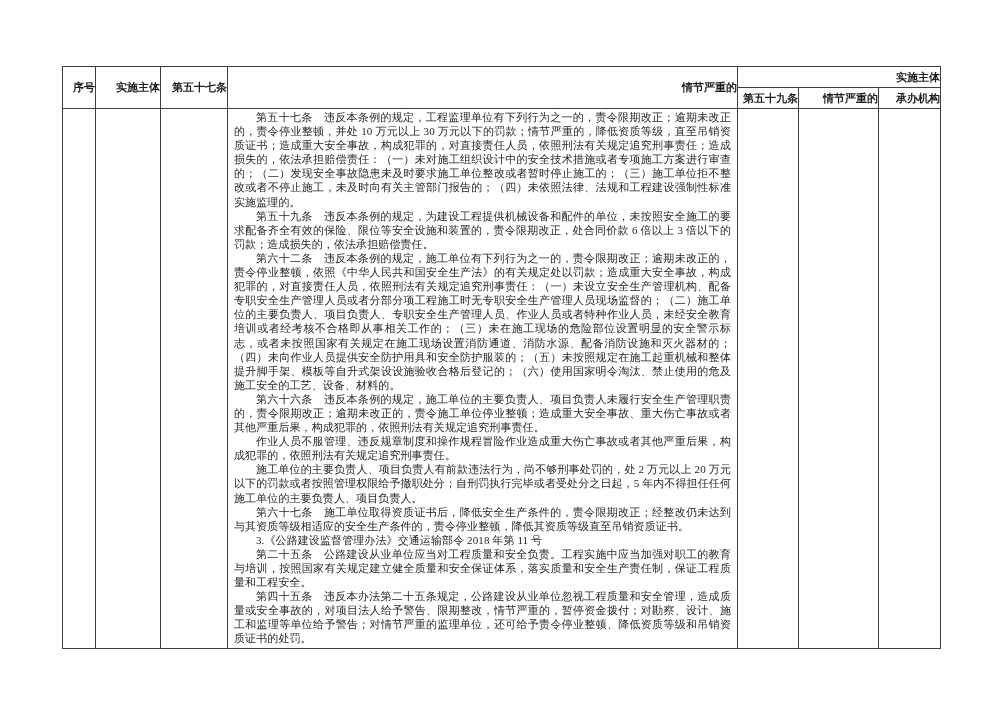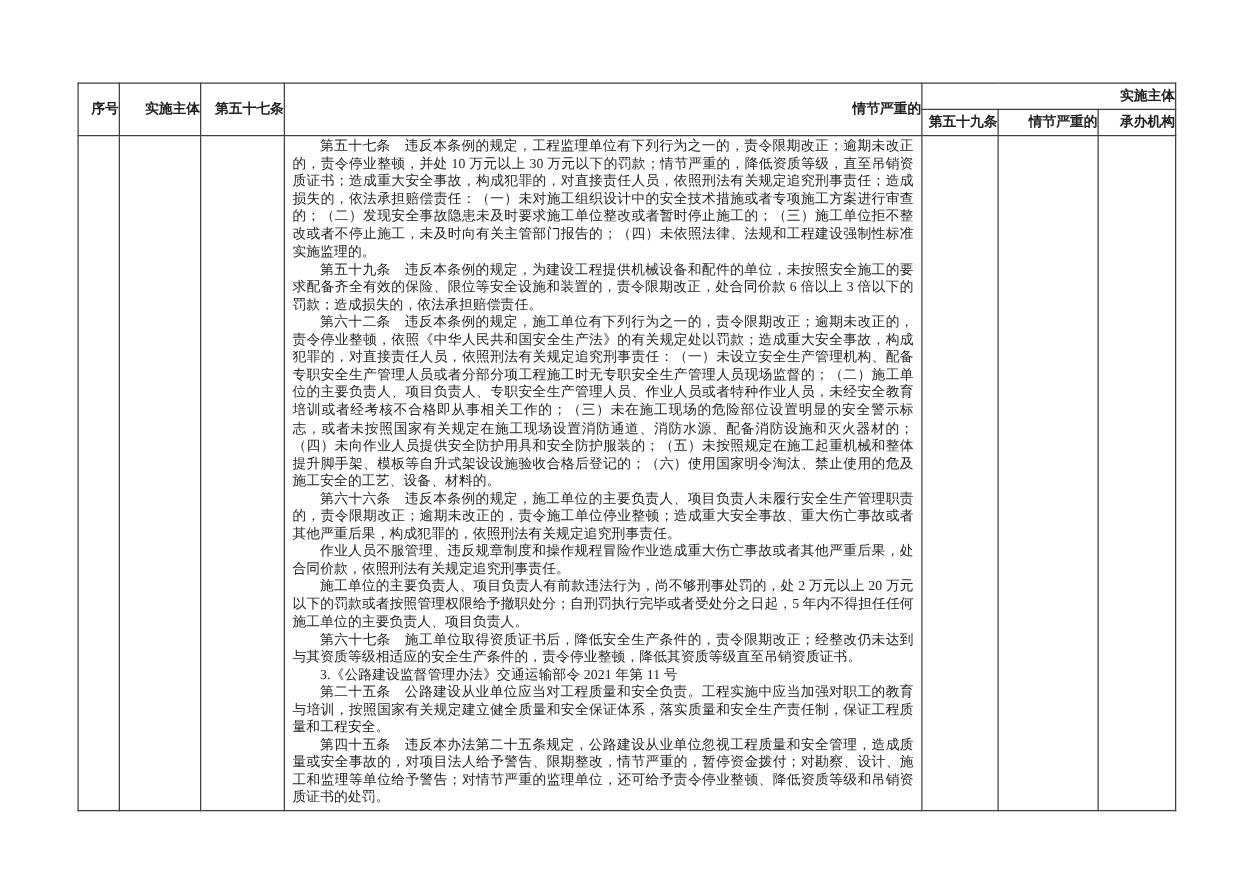--- a/index.html
+++ b/index.html
@@ -92,24 +92,24 @@
     <tbody>
       <tr>
         <td></td>
         <td></td>
         <td></td>
         <td class="basis-cell">
             <p>第五十七条　违反本条例的规定，工程监理单位有下列行为之一的，责令限期改正；逾期未改正的，责令停业整顿，并处 10 万元以上 30 万元以下的罚款；情节严重的，降低资质等级，直至吊销资质证书；造成重大安全事故，构成犯罪的，对直接责任人员，依照刑法有关规定追究刑事责任；造成损失的，依法承担赔偿责任：（一）未对施工组织设计中的安全技术措施或者专项施工方案进行审查的；（二）发现安全事故隐患未及时要求施工单位整改或者暂时停止施工的；（三）施工单位拒不整改或者不停止施工，未及时向有关主管部门报告的；（四）未依照法律、法规和工程建设强制性标准实施监理的。</p>
             <p>第五十九条　违反本条例的规定，为建设工程提供机械设备和配件的单位，未按照安全施工的要求配备齐全有效的保险、限位等安全设施和装置的，责令限期改正，处合同价款 6 倍以上 3 倍以下的罚款；造成损失的，依法承担赔偿责任。</p>
             <p>第六十二条　违反本条例的规定，施工单位有下列行为之一的，责令限期改正；逾期未改正的，责令停业整顿，依照《中华人民共和国安全生产法》的有关规定处以罚款；造成重大安全事故，构成犯罪的，对直接责任人员，依照刑法有关规定追究刑事责任：（一）未设立安全生产管理机构、配备专职安全生产管理人员或者分部分项工程施工时无专职安全生产管理人员现场监督的；（二）施工单位的主要负责人、项目负责人、专职安全生产管理人员、作业人员或者特种作业人员，未经安全教育培训或者经考核不合格即从事相关工作的；（三）未在施工现场的危险部位设置明显的安全警示标志，或者未按照国家有关规定在施工现场设置消防通道、消防水源、配备消防设施和灭火器材的；（四）未向作业人员提供安全防护用具和安全防护服装的；（五）未按照规定在施工起重机械和整体提升脚手架、模板等自升式架设设施验收合格后登记的；（六）使用国家明令淘汰、禁止使用的危及施工安全的工艺、设备、材料的。</p>
             <p>第六十六条　违反本条例的规定，施工单位的主要负责人、项目负责人未履行安全生产管理职责的，责令限期改正；逾期未改正的，责令施工单位停业整顿；造成重大安全事故、重大伤亡事故或者其他严重后果，构成犯罪的，依照刑法有关规定追究刑事责任。</p>
-            <p>作业人员不服管理、违反规章制度和操作规程冒险作业造成重大伤亡事故或者其他严重后果，处合同价款，依照刑法有关规定追究刑事责任。</p>
+            <p>作业人员不服管理、违反规章制度和操作规程冒险作业造成重大伤亡事故或者其他严重后果，构成犯罪的，依照刑法有关规定追究刑事责任。</p>
             <p>施工单位的主要负责人、项目负责人有前款违法行为，尚不够刑事处罚的，处 2 万元以上 20 万元以下的罚款或者按照管理权限给予撤职处分；自刑罚执行完毕或者受处分之日起，5 年内不得担任任何施工单位的主要负责人、项目负责人。</p>
             <p>第六十七条　施工单位取得资质证书后，降低安全生产条件的，责令限期改正；经整改仍未达到与其资质等级相适应的安全生产条件的，责令停业整顿，降低其资质等级直至吊销资质证书。</p>
-            <p>3.《公路建设监督管理办法》交通运输部令 2021 年第 11 号</p>
+            <p>3.《公路建设监督管理办法》交通运输部令 2018 年第 11 号</p>
             <p>第二十五条　公路建设从业单位应当对工程质量和安全负责。工程实施中应当加强对职工的教育与培训，按照国家有关规定建立健全质量和安全保证体系，落实质量和安全生产责任制，保证工程质量和工程安全。</p>
             <p>第四十五条　违反本办法第二十五条规定，公路建设从业单位忽视工程质量和安全管理，造成质量或安全事故的，对项目法人给予警告、限期整改，情节严重的，暂停资金拨付；对勘察、设计、施工和监理等单位给予警告；对情节严重的监理单位，还可给予责令停业整顿、降低资质等级和吊销资质证书的处罚。</p>
           </td>
         <td></td>
         <td></td>
         <td></td>
       </tr>
     </tbody>
   </table>
 </div>

